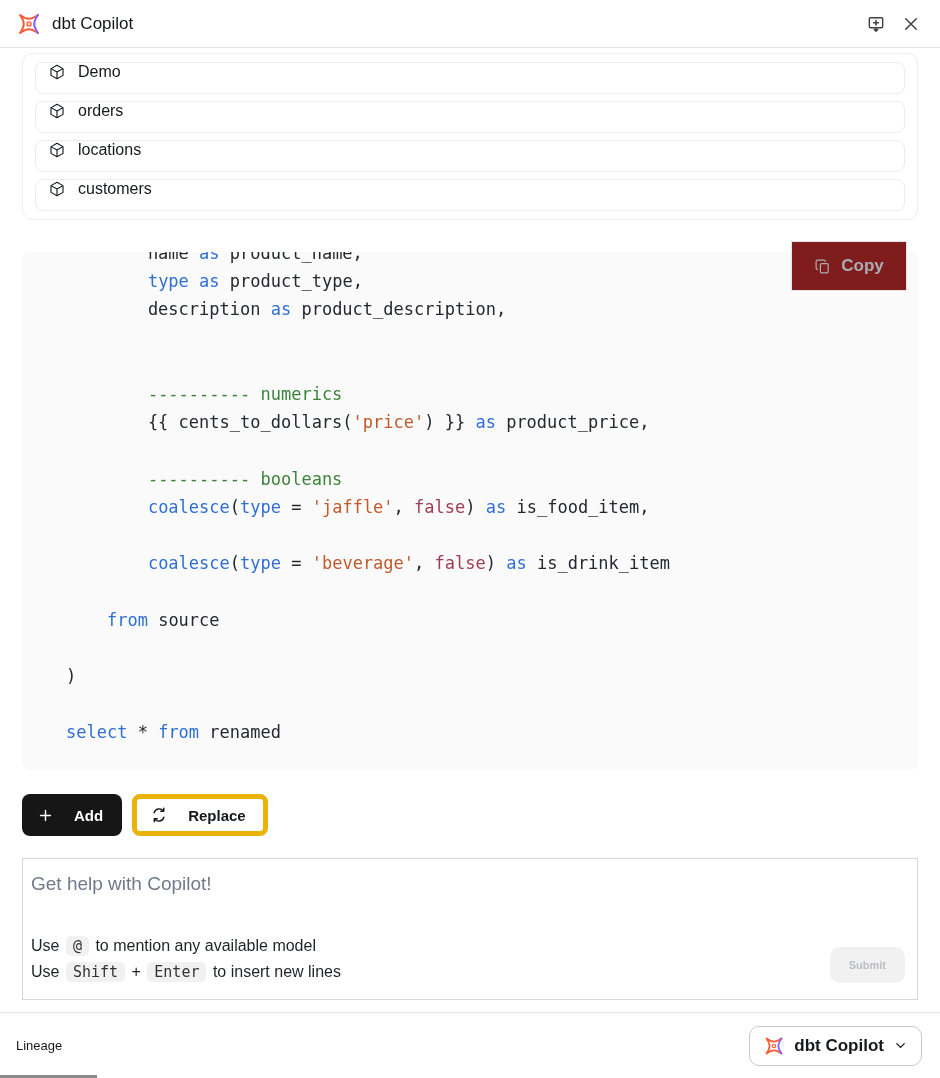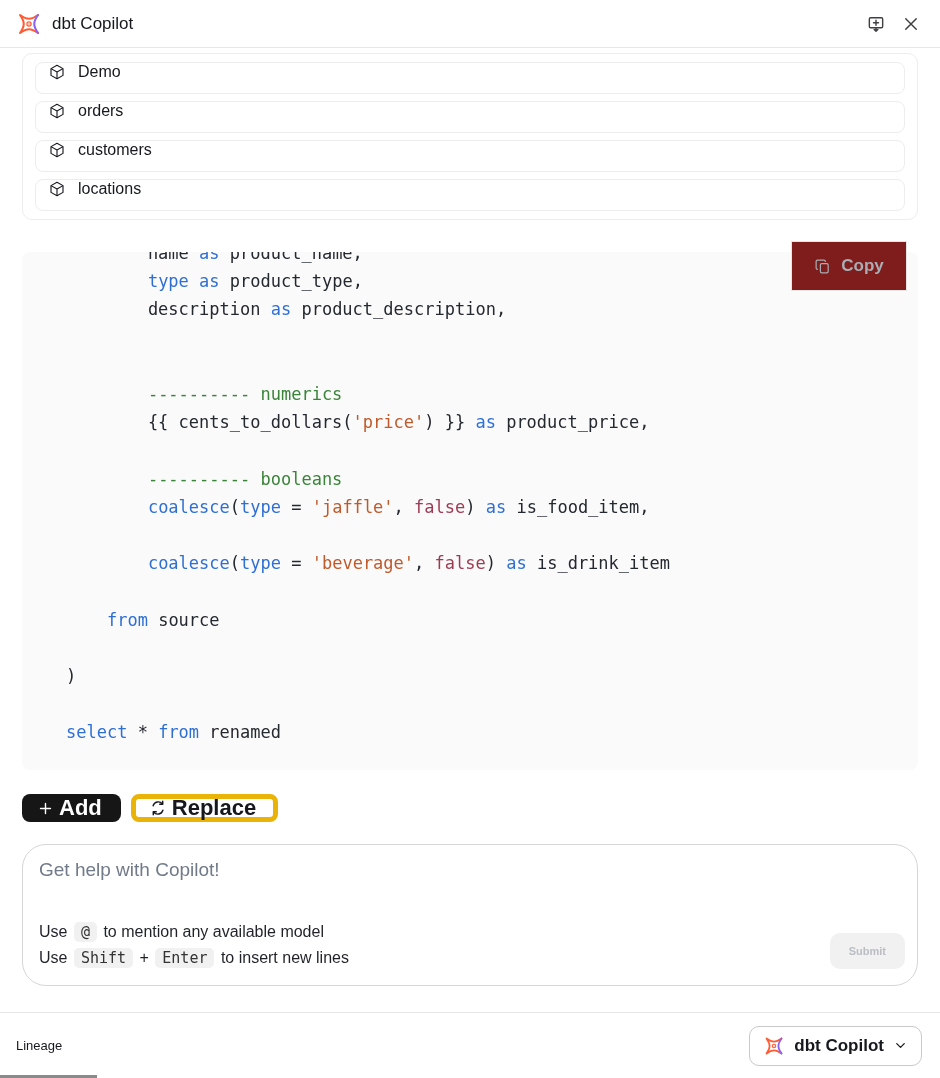--- a/index.html
+++ b/index.html
@@ -55,29 +55,29 @@
     white-space: pre;
   }
   .c-pl   { color: #24292f; }
   .c-kw   { color: var(--kw, #2f6fd4); }
   .c-str  { color: var(--str, #c05a2b); }
   .c-cm   { color: var(--cm, #3a8439); }
   .c-bool { color: var(--bool, #9e3a52); }
 
   
   .action-row { margin-top: 24px; display: flex; gap: 10px; }
-  .btn { height: 28px; border-radius: 8px; display: flex; align-items: center; gap: 5px;
-         font-size: 22px; font-weight: 600; cursor: pointer; font-family: "Liberation Sans", sans-serif; }
+  .btn { height: 42px; border-radius: 8px; display: flex; align-items: center; gap: 20px;
+         font-size: 15px; font-weight: 600; cursor: pointer; font-family: "Liberation Sans", sans-serif; }
   .btn-add { background: var(--accent_black, #161616); color: #fff; border: none; padding: 0 19px 0 15px; }
   .btn-replace { background: #fff; color: #16181d; border: 5px solid #eab308; padding: 0 17px 0 13px; }
 
   
   .composer {
-    margin-top: 22px; height: 142px; border: 1px solid #d6d6d6; border-radius: 24px;
-    position: relative; padding: 14px 16px 14px 16px; display: flex; flex-direction: column;
+    margin-top: 22px; height: 142px; border: 1px solid #d6d6d6; border-radius: 0;
+    position: relative; padding: 14px 16px 14px 8px; display: flex; flex-direction: column;
     background: #fff;
   }
   .composer textarea {
     border: none; outline: none; resize: none; background: transparent;
     font-family: "Liberation Sans", sans-serif; font-size: 19px; color: #333;
     height: 42px; width: 640px; padding: 0;
   }
   .composer textarea::placeholder { color: #717a89; opacity: 1; }
   .composer-hints { margin-top: auto; font-size: 16px; color: #1f2328; line-height: 26px; }
   .composer-hints kbd {
@@ -159,30 +159,30 @@
         </span>
         <span>orders</span>
       </div>
       <div class="model-chip">
         <span style="display:flex;">
           <svg width="18" height="18" viewBox="0 0 24 24" fill="none" stroke="#16181d" stroke-width="1.5" stroke-linejoin="round">
             <path d="M12 3l8 4.5v9L12 21l-8-4.5v-9L12 3z"></path>
             <path d="M12 12l8-4.5M12 12L4 7.5M12 12v9"></path>
           </svg>
         </span>
+        <span>locations</span>
+      </div>
+      <div class="model-chip">
+        <span style="display:flex;">
+          <svg width="18" height="18" viewBox="0 0 24 24" fill="none" stroke="#16181d" stroke-width="1.5" stroke-linejoin="round">
+            <path d="M12 3l8 4.5v9L12 21l-8-4.5v-9L12 3z"></path>
+            <path d="M12 12l8-4.5M12 12L4 7.5M12 12v9"></path>
+          </svg>
+        </span>
         <span>customers</span>
-      </div>
-      <div class="model-chip">
-        <span style="display:flex;">
-          <svg width="18" height="18" viewBox="0 0 24 24" fill="none" stroke="#16181d" stroke-width="1.5" stroke-linejoin="round">
-            <path d="M12 3l8 4.5v9L12 21l-8-4.5v-9L12 3z"></path>
-            <path d="M12 12l8-4.5M12 12L4 7.5M12 12v9"></path>
-          </svg>
-        </span>
-        <span>locations</span>
       </div>
     </div>
 
   <div class="code-wrap">
     <button class="copy-btn">
       <span style="display:flex;">
         <svg width="17" height="17" viewBox="0 0 24 24" fill="none" stroke="#a9aeb4" stroke-width="1.7" stroke-linejoin="round">
           <rect x="9" y="8" width="11" height="13" rx="2"></rect>
           <path d="M5.5 16H5a2 2 0 0 1-2-2V5a2 2 0 0 1 2-2h9a2 2 0 0 1 2 2v.5"></path>
         </svg>

